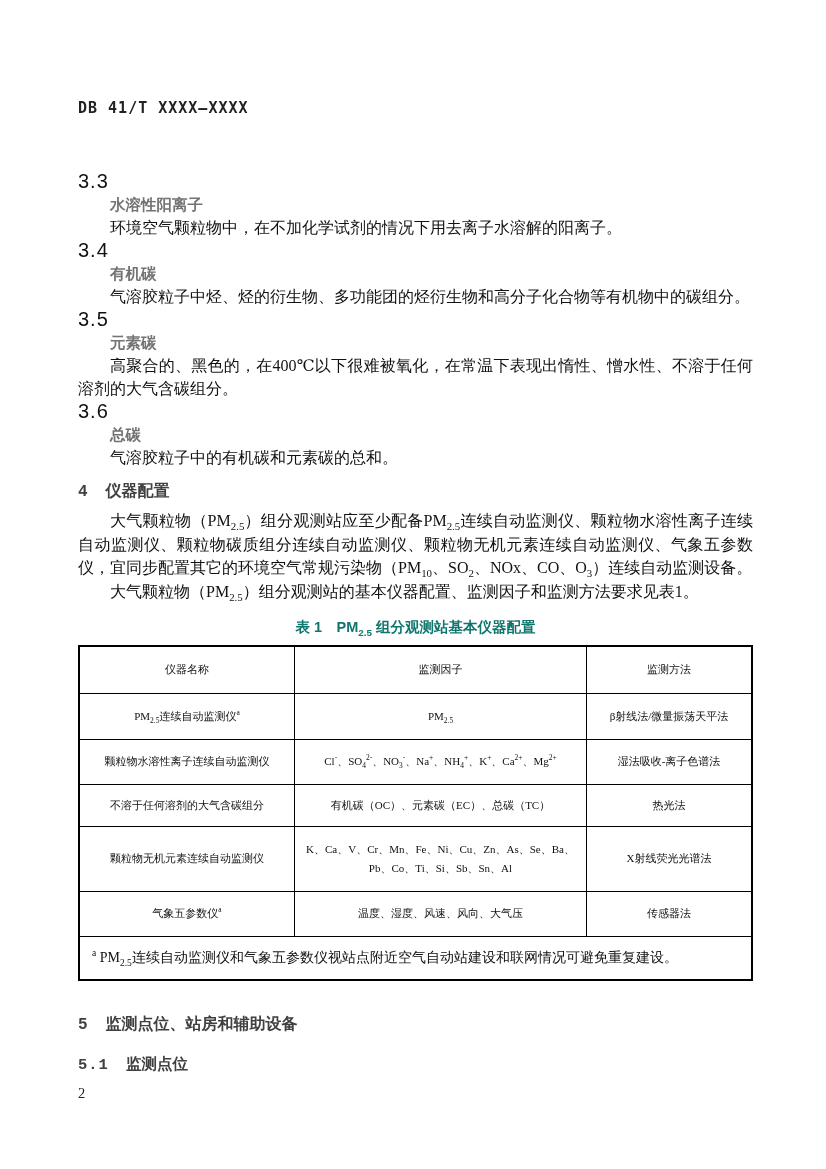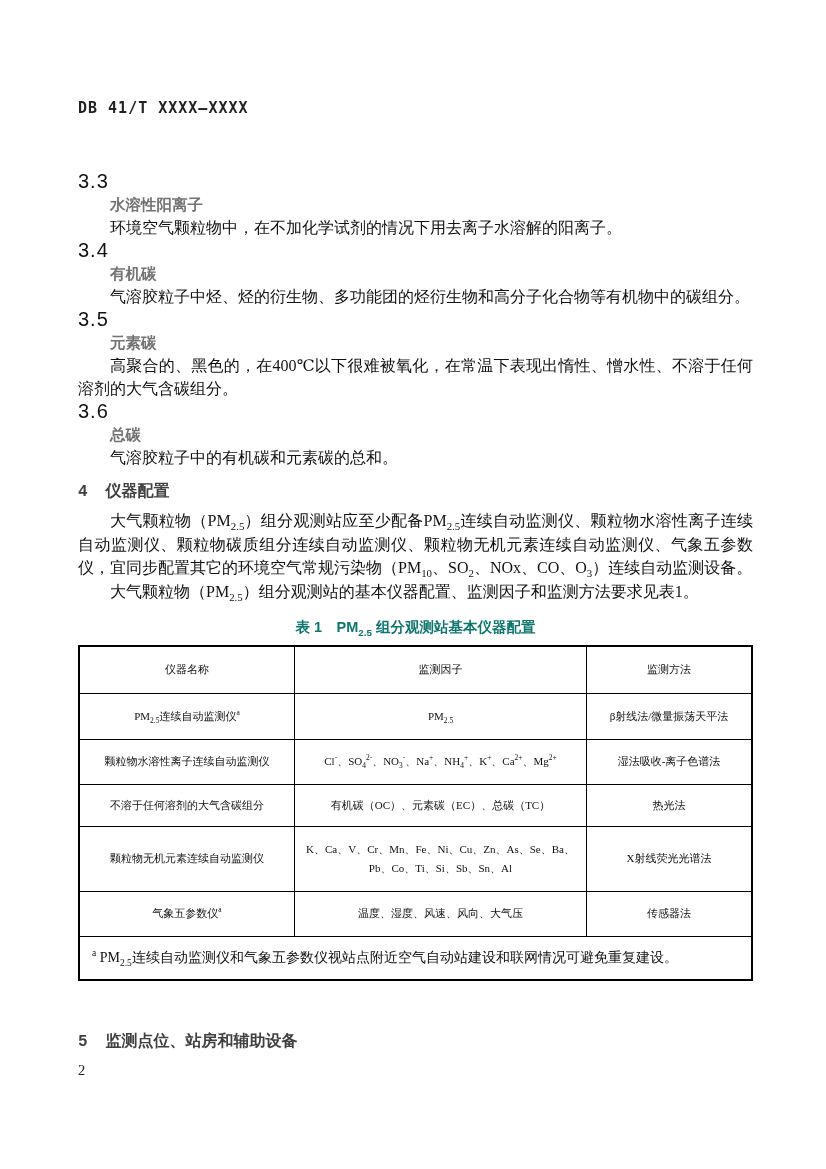--- a/index.html
+++ b/index.html
@@ -73,21 +73,21 @@
   tr.r0 td{height:41px;}
   tr.r1 td{height:40px;}
   tr.r2 td{height:37px;}
   tr.r3 td{height:60px;}
   tr.r4 td{height:40px;}
   tr.fnote td{
     height:38px;text-align:left;padding-left:12px;font-size:14px;
   }
   sub{font-size:68%;line-height:0;}
   sup{font-size:68%;line-height:0;}
-  .h5{margin-top:50px;}
+  .h5{margin-top:33px;}
   .h51{margin-top:17px;font-size:15.5px;}
   .page-number{
     font-size:14.5px;line-height:22px;margin-top:5px;color:#222;
   }
 </style>
 </head>
 <body>
 
 <div class="page">
 
@@ -167,16 +167,19 @@
       <tr class="fnote">
         <td colspan="3"><sup>a</sup> PM<sub>2.5</sub>连续自动监测仪和气象五参数仪视站点附近空气自动站建设和联网情况可避免重复建设。</td>
       </tr>
     </tbody>
   </table>
 
   <div class="sec-heading h5">
     <span class="sec-num">5</span><span>监测点位、站房和辅助设备</span>
   </div>
 
+  <div class="sec-heading h51">
+    <span class="sec-num">5.1</span><span>监测点位</span>
+  </div>
 
   <div class="page-number">2</div>
 
 </div>
 
 </body></html>

